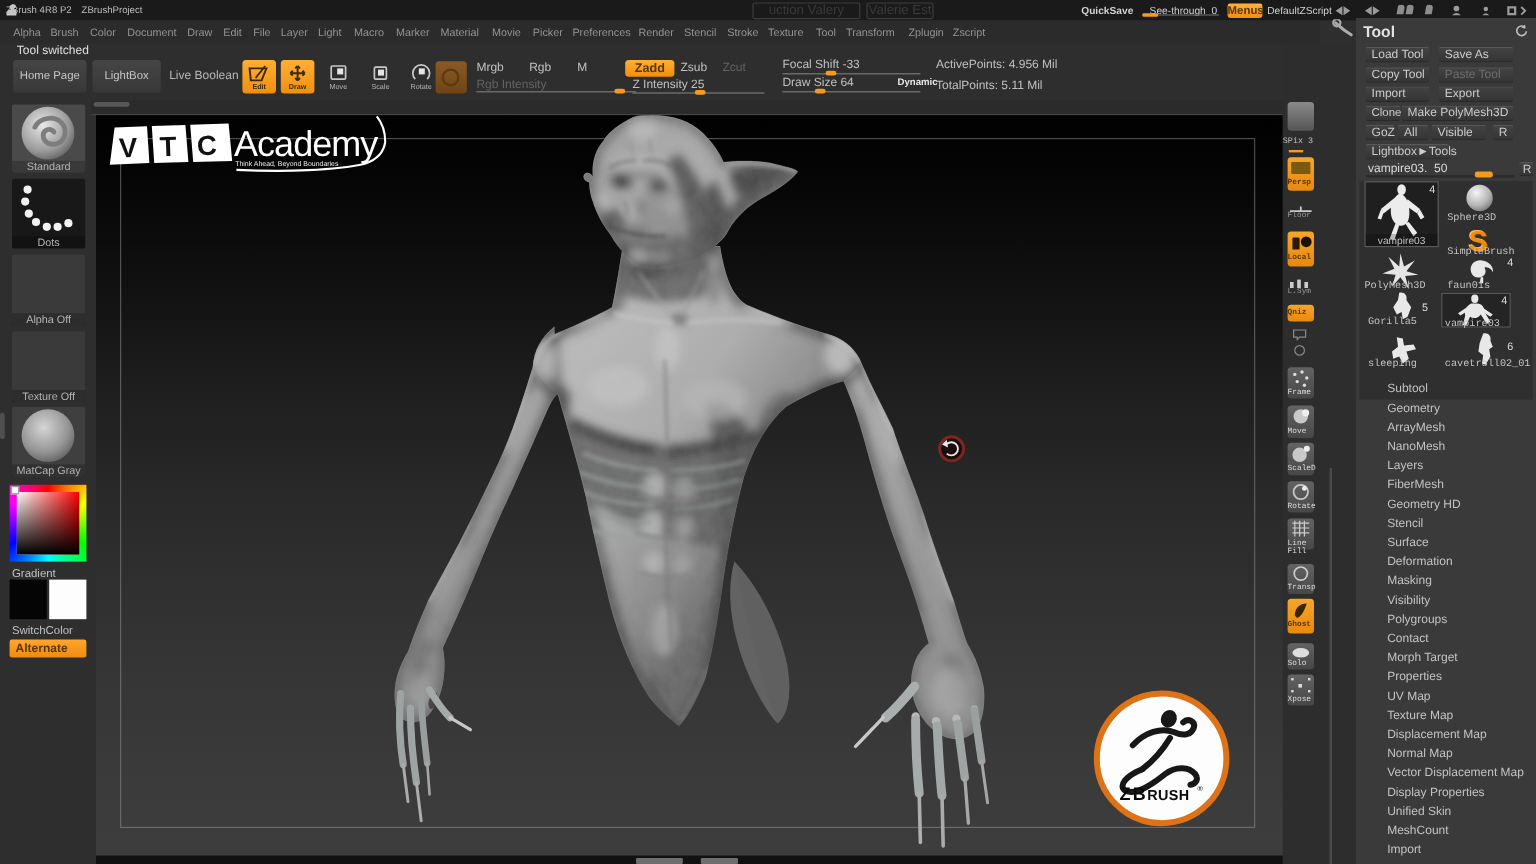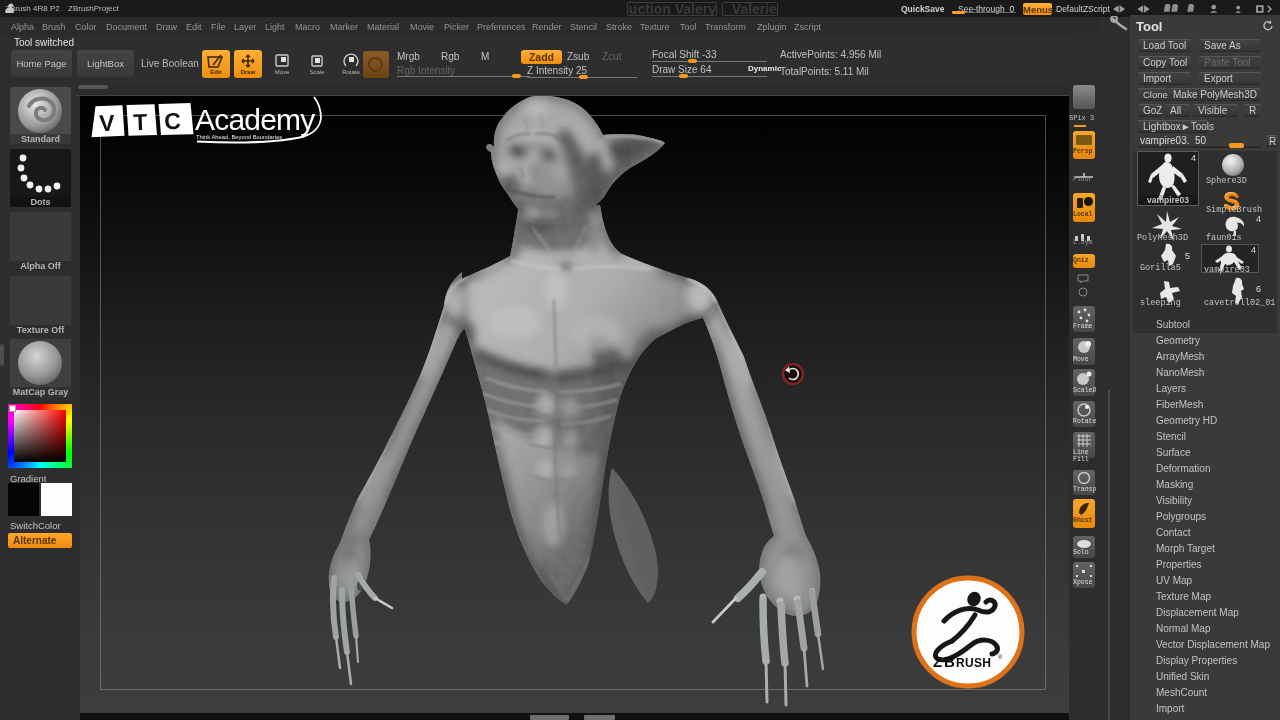--- a/index.html
+++ b/index.html
@@ -3,37 +3,37 @@
 <meta charset="utf-8">
 <style>
 * { margin:0; padding:0; box-sizing:border-box; }
 html,body { width:1280px; height:720px; overflow:hidden; background:#2e2e2e;
   font-family:"Liberation Sans", sans-serif; }
 #root { position:absolute; top:0; left:0; width:1280px; height:720px; }
 .abs { position:absolute; }
 
 #titlebar { position:absolute; left:0; top:0; width:1280px; height:17px; background:#1a1a1a; }
 #titlebar .t { position:absolute; top:4px; font-size:8.5px; color:#adadad; white-space:nowrap; }
-.tbox { position:absolute; top:2px; height:14px; border:1px solid #3c3c3c; border-radius:2px; color:#3a3a3a; font-size:14px; line-height:12px; text-align:right; overflow:hidden;font-weight:bold; }
+.tbox { position:absolute; top:2px; height:14px; border:1px solid #3c3c3c; border-radius:2px; color:#3a3a3a; font-size:11px; line-height:12px; text-align:center; overflow:hidden; }
 #menus-btn { position:absolute; left:1023px; top:3px; width:29px; height:12px; background:linear-gradient(#ffb13b,#ef8e10); border-radius:2px; color:#5a3505; font-size:9.5px; font-weight:bold; text-align:center; line-height:13px; }
 
 #menubar { position:absolute; left:0; top:17px; width:1100px; height:19px; background:#2b2b2b; }
 #menubar span { position:absolute; top:5px; font-size:9px; color:#949494; white-space:nowrap; }
 
 #toolbar { position:absolute; left:0; top:36px; width:1069px; height:48px; background:#2e2e2e; }
 .btn { position:absolute; background:linear-gradient(#454545,#383838); border-radius:3px; color:#c6c6c6; text-align:center; }
 .obtn { position:absolute; background:linear-gradient(#ffaf35,#f08f0e); border-radius:3px; color:#5a3505; text-align:center; font-weight:bold; }
 .lbl { position:absolute; font-size:10px; color:#c0c0c0; white-space:nowrap; }
 .dim { color:#646464; }
 .slider { position:absolute; height:1px; background:#787878; }
 .sh { position:absolute; width:9px; height:4px; border-radius:2px; background:#f59a1e; }
 
 #shelf { position:absolute; left:0; top:84px; width:76px; height:636px; background:#2e2e2e; }
 .tile { position:absolute; left:10px; width:61px; background:#3c3c3c; border-radius:2px; }
-.tlabel { position:absolute; left:0; bottom:0px; width:100%; text-align:center; font-size:9px; color:#b5b5b5; background:rgba(0,0,0,0.22);font-weight:bold; }
+.tlabel { position:absolute; left:0; bottom:0px; width:100%; text-align:center; font-size:9px; color:#b5b5b5; background:rgba(0,0,0,0.22); }
 
 #canvas { position:absolute; left:80px; top:96px; width:989px; height:617px;
   background:linear-gradient(180deg,#010101 0%,#040404 7%,#101010 22%,#1e1e1e 37%,#2a2a2a 53%,#333333 70%,#3a3a3a 87%,#3d3d3d 100%); }
 #frame { position:absolute; left:20px; top:19px; width:946px; height:575px; border:1px solid rgba(150,150,150,0.5); }
 #canvtop { position:absolute; left:76px; top:84px; width:993px; height:12px; background:#2b2b2b; border-bottom:1px solid #454545; }
 #canvbottom { position:absolute; left:80px; top:713px; width:989px; height:7px; background:#111; }
 
 #strip { position:absolute; left:1069px; top:36px; width:61px; height:684px; background:#2d2d2d; }
 .ico { position:absolute; left:4px; width:22px; border-radius:3px; background:linear-gradient(#636363,#474747); }
 .icoo { position:absolute; left:4px; width:22px; border-radius:3px; background:linear-gradient(#f6a62a,#e8890c); }

